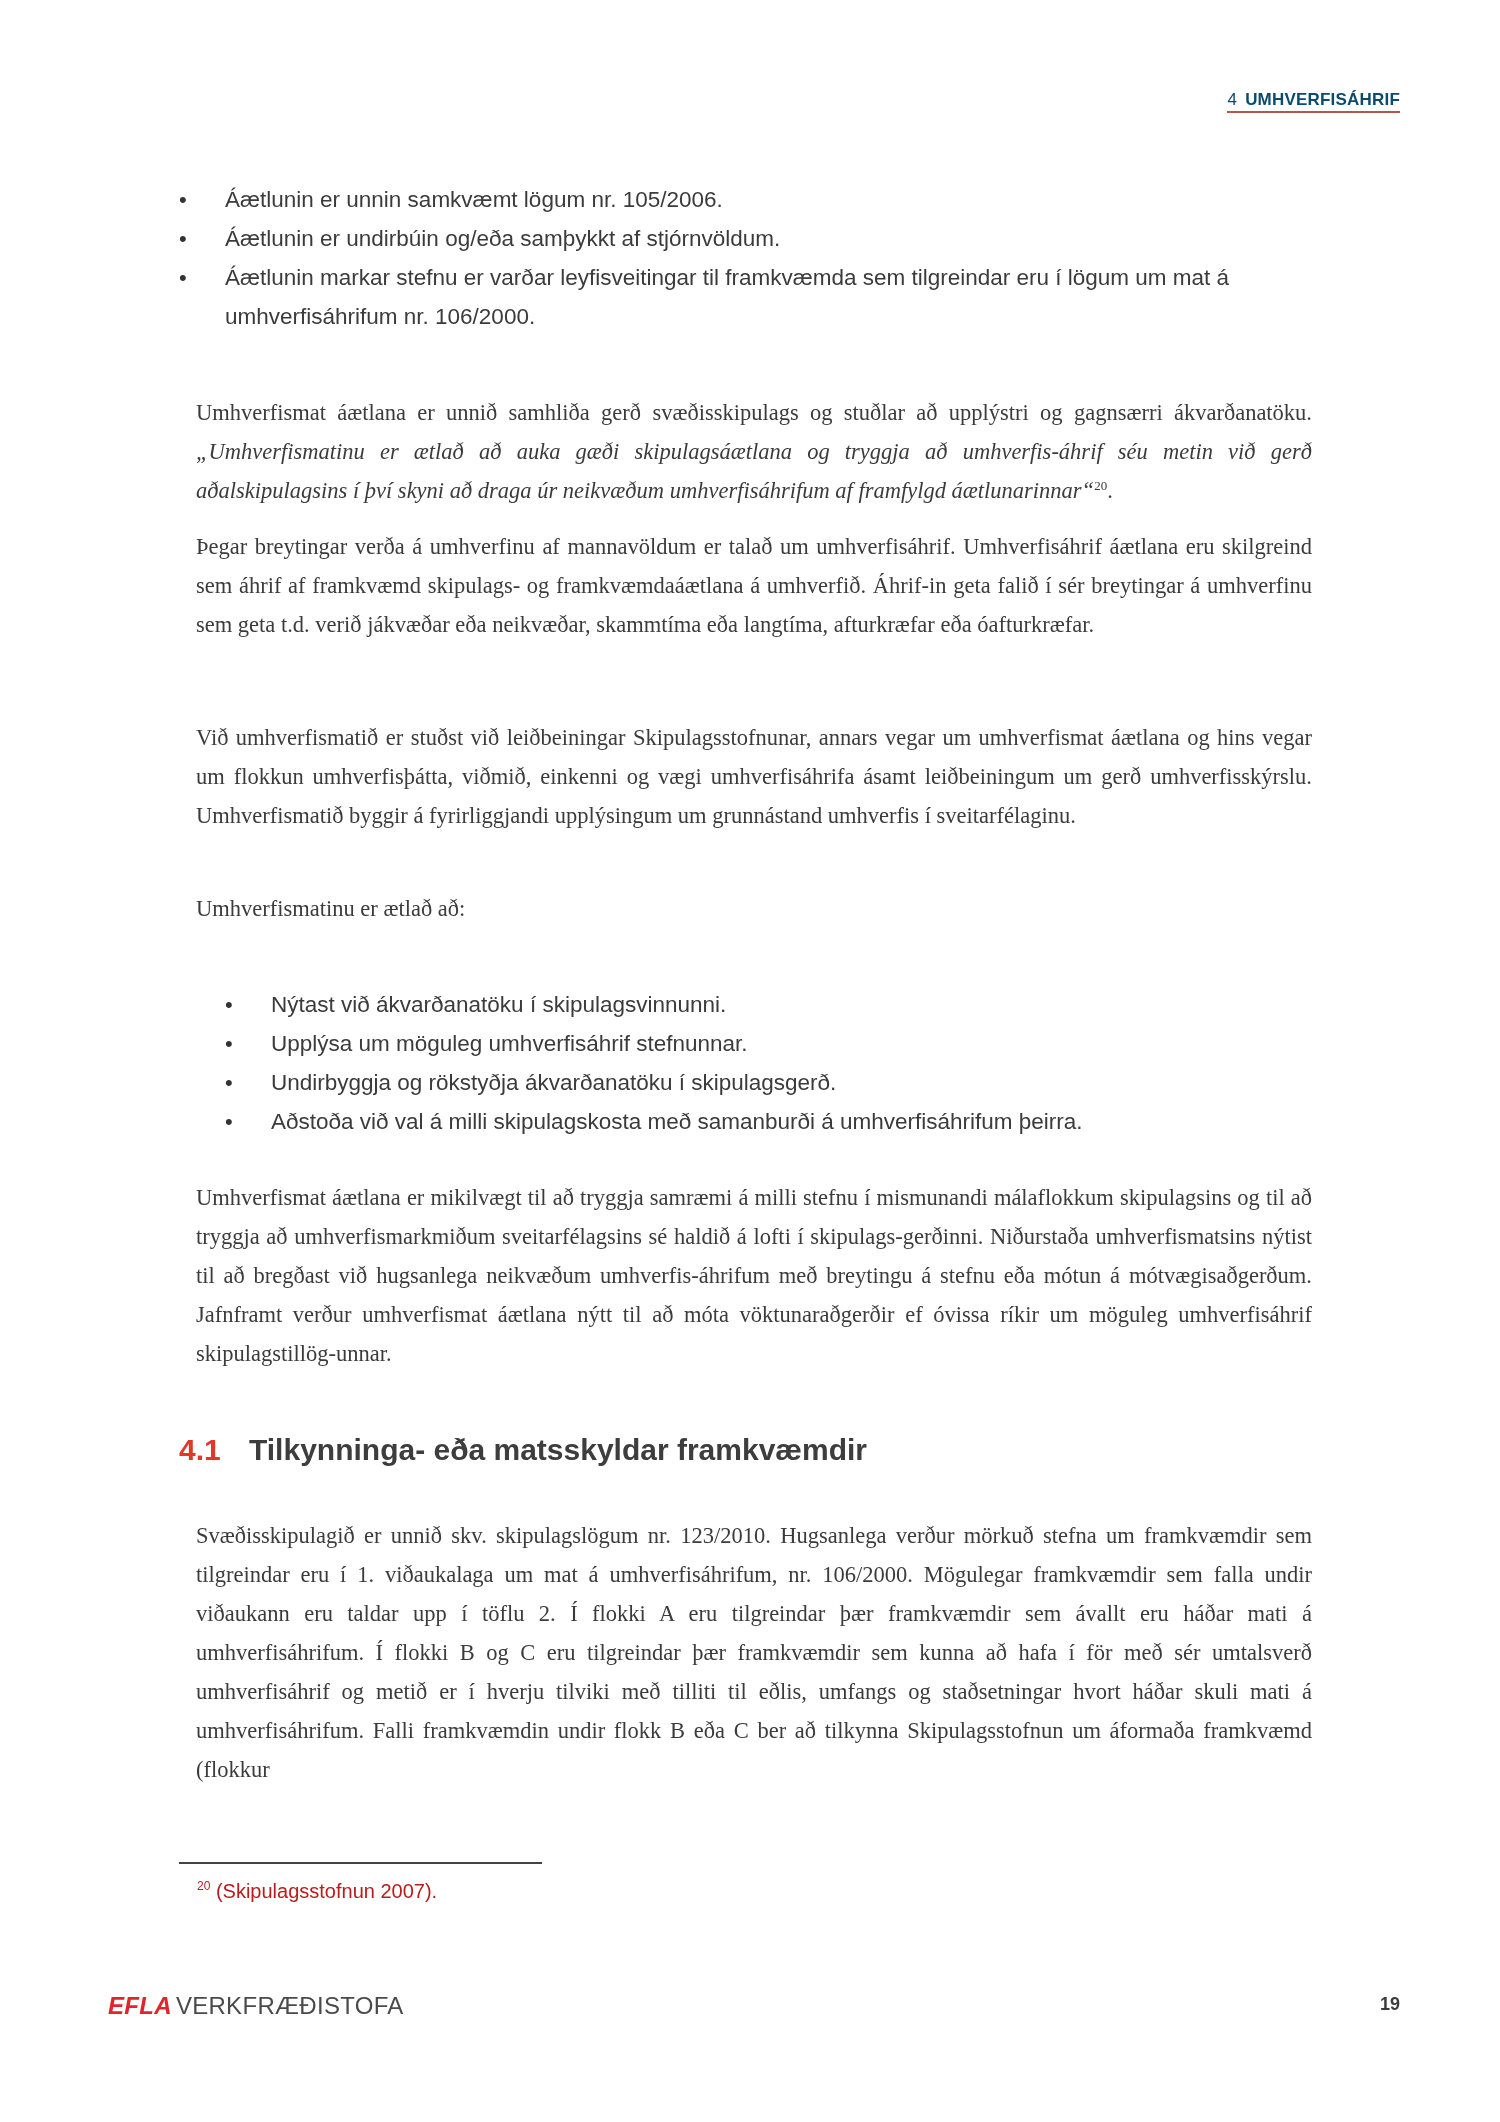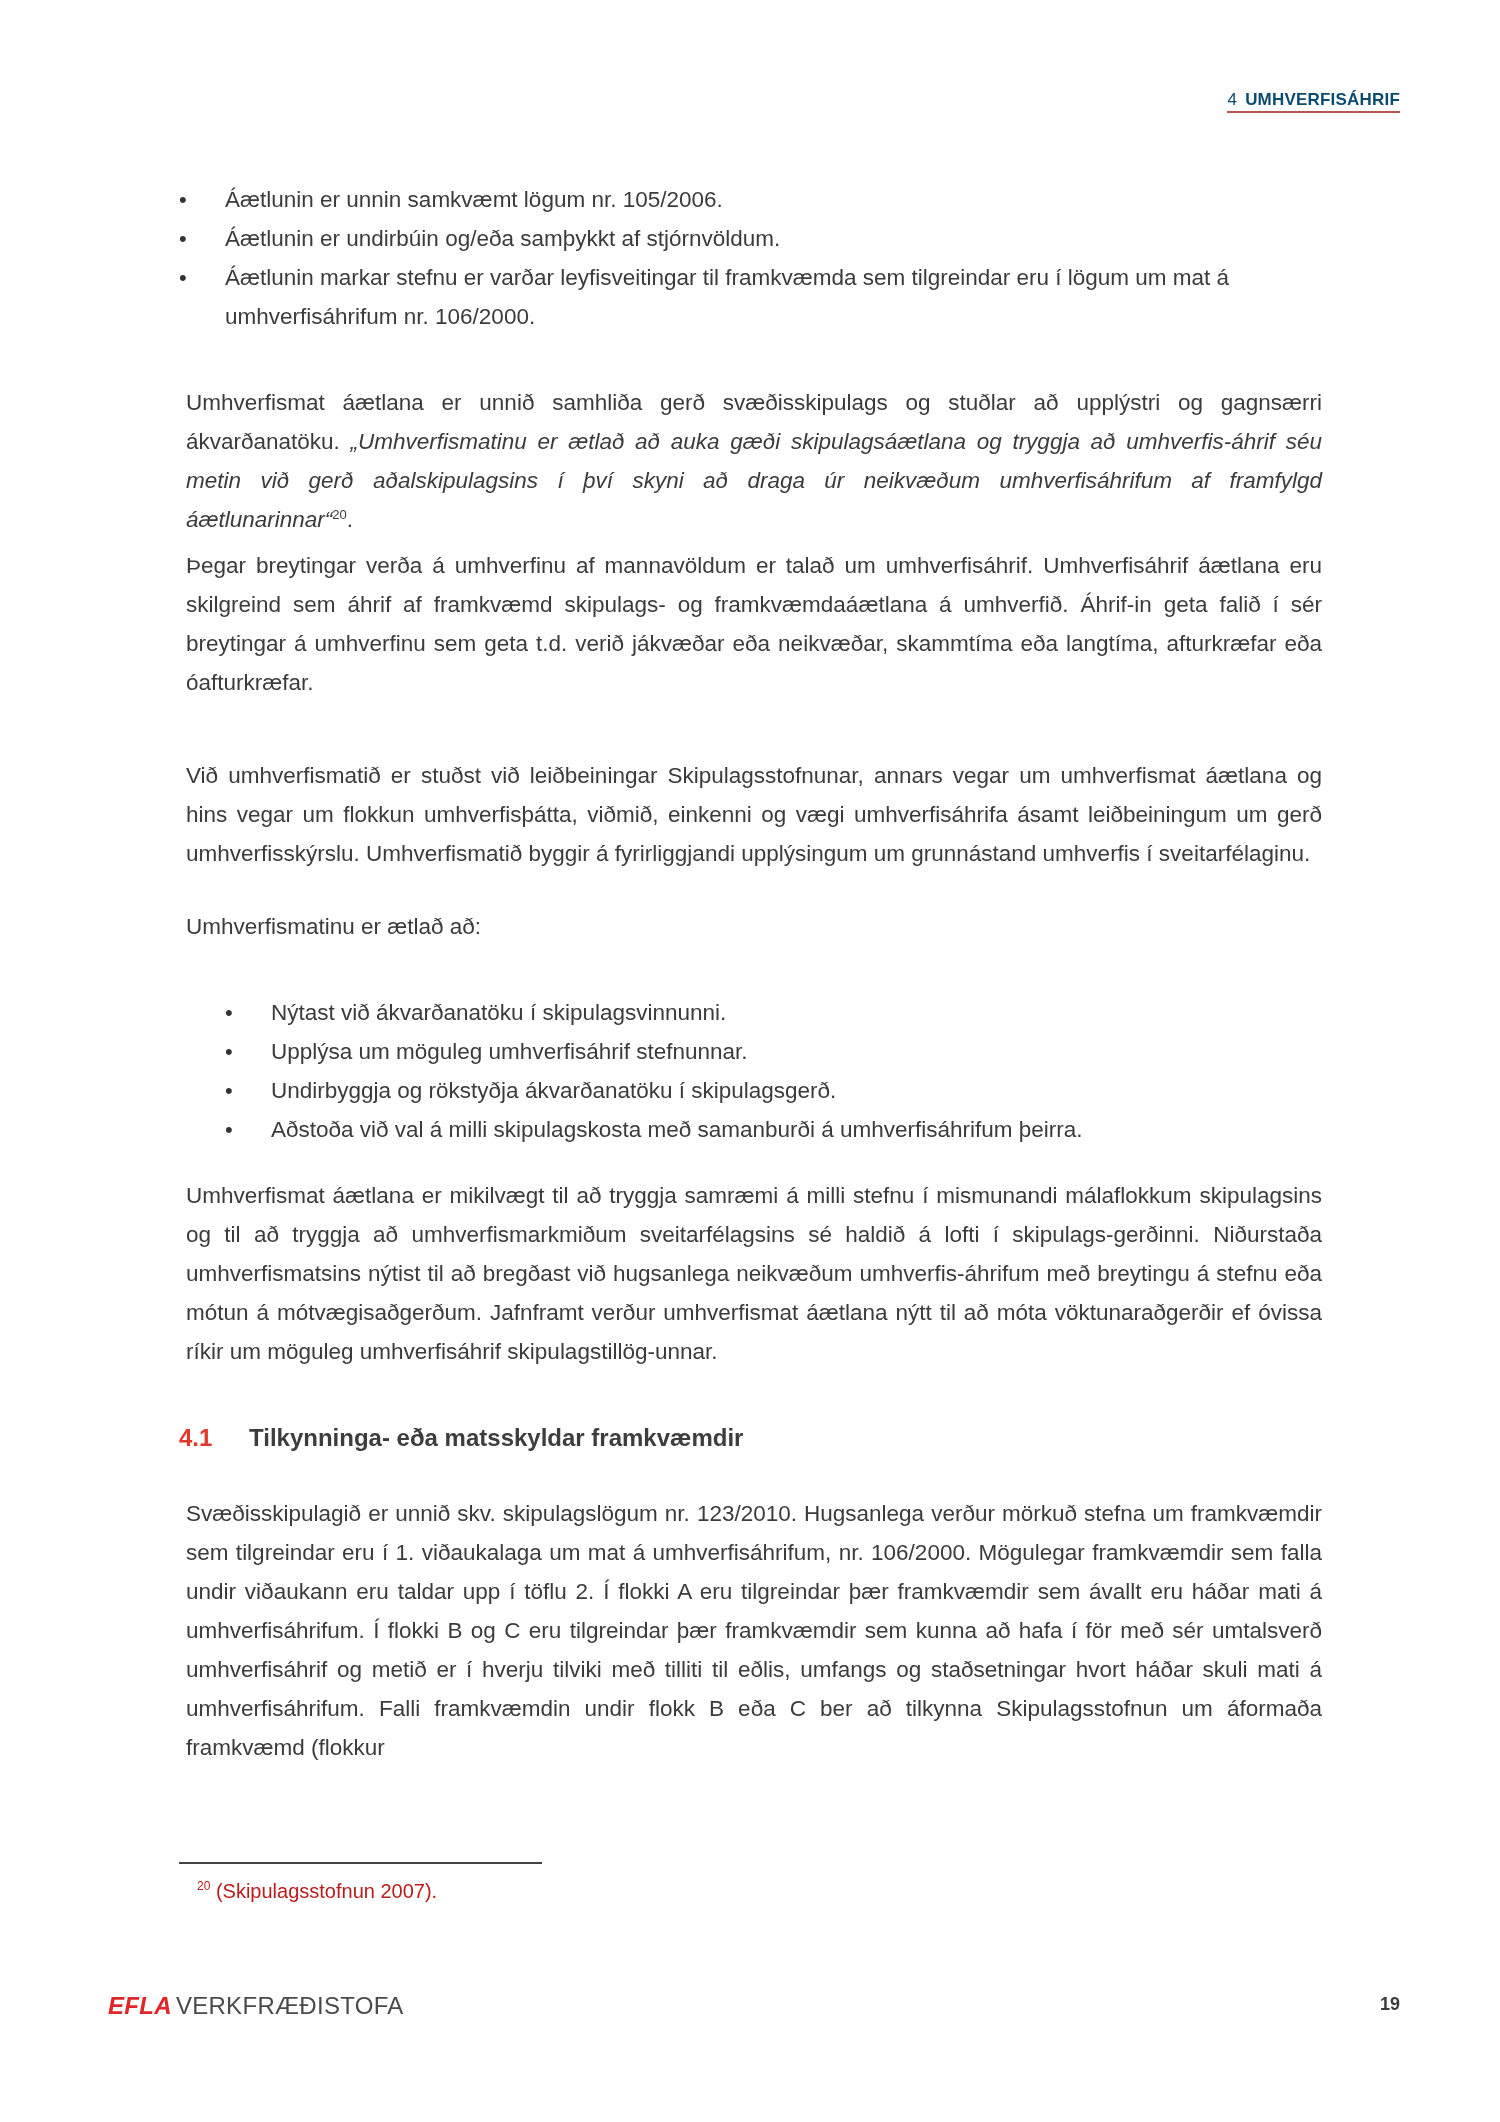--- a/index.html
+++ b/index.html
@@ -18,28 +18,28 @@
     position: absolute; left: 179px; top: 180px; width: 1150px;
     font-size: 22.5px; line-height: 39px; color: #3b3b3b;
   }
   ul.bullets { list-style: none; margin: 0; padding: 0; }
   ul.bullets li { position: relative; padding-left: 46px; }
   ul.bullets li::before {
     content: "\2022"; position: absolute; left: 0; top: 0; font-size: 22px; color:#333;
   }
   ul.bullets.indented li { padding-left: 92px; }
   ul.bullets.indented li::before { left: 46px; }
-  p { margin: 7px; text-align: justify; }
+  p { margin: 17px; text-align: justify; font-family: Liberation Serif, serif; }
   .gap-40 { height: 40px; }
   .gap-20 { height: 20px; }
   .gap-30 { height: 30px; }
   em { font-style: italic; }
   sup { font-size: 13px; line-height: 0; }
   .section-heading {
-    font-weight: bold; font-size: 24px; color: #3d3d3d;
+    font-weight: bold; font-size: 30px; color: #3d3d3d;
   }
   .section-heading .sec-num { color: #e0382b; display: inline-block; width: 70px; }
   .footnote-rule {
     position: absolute; left: 179px; top: 1862px; width: 363px;
     border-top: 2px solid #444;
   }
   .footnote {
     position: absolute; left: 197px; top: 1880px; font-size: 20px; color: #b91c1c;
   }
   .footnote sup { font-size: 12px; }

